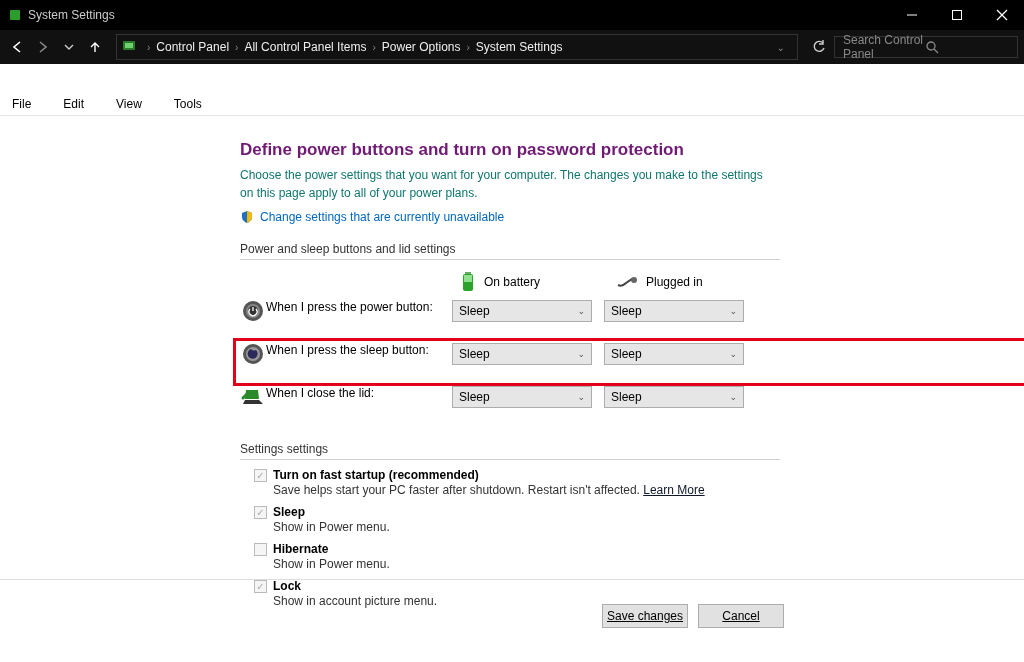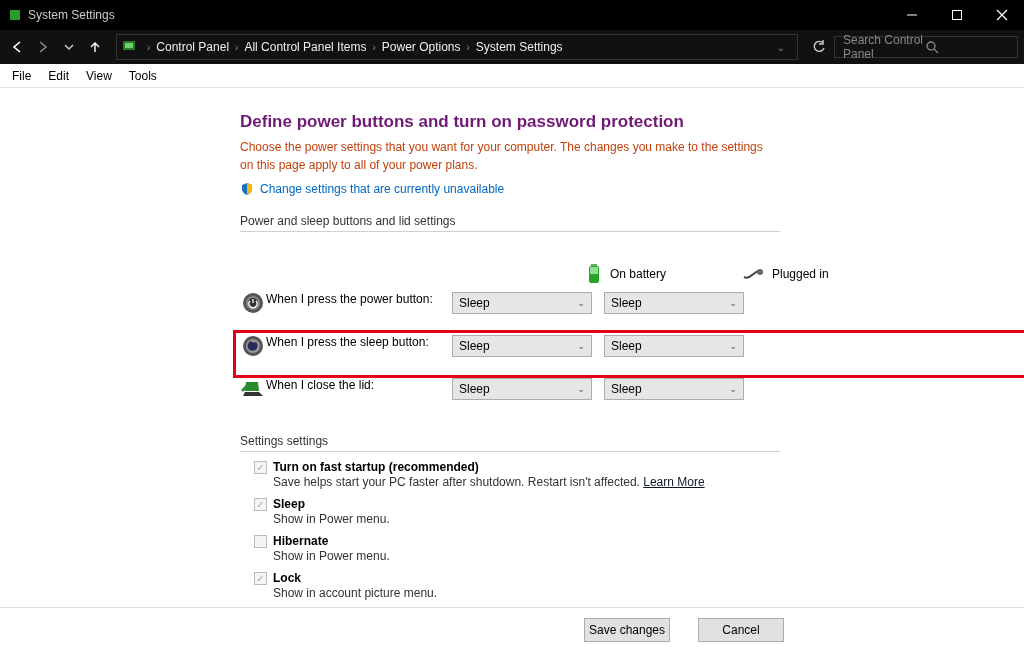--- a/index.html
+++ b/index.html
@@ -11,46 +11,46 @@
   .navbar { background: #111; height: 34px; display: flex; align-items: center; padding: 0 6px; gap: 4px; color: #ddd; }
   .nav-btn { width: 22px; height: 24px; display: flex; align-items: center; justify-content: center; color: #ddd; }
   .breadcrumb { display: flex; align-items: center; flex: 1; background: #111; border: 1px solid #333; height: 26px; padding: 0 4px; margin: 0 6px; }
   .bc-icon { width: 18px; height: 18px; margin-right: 2px; }
   .bc-sep { color: #888; padding: 0 6px; font-size: 10px; }
   .bc-item { color: #eee; font-size: 12px; }
   .bc-chev { color:#888; padding:0 8px; font-size:10px; }
   .searchbox { width: 184px; height: 22px; background: #111; border: 1px solid #333; display: flex; align-items: center; padding: 0 8px; color: #888; font-size: 12px; }
   .searchbox span { flex:1; }
   .search-icon { color:#888; font-size:13px; }
-  .menubar { height: 24px; display: flex; align-items: center; padding: 0 4px; gap: 1px; border-bottom: 1px solid #e5e5e5; background:#fff; }
+  .menubar { height: 24px; display: flex; align-items: center; padding: 0 4px; gap: 16px; border-bottom: 1px solid #e5e5e5; background:#fff;margin-top:28px; }
   .menu-item { padding: 3px 8px; font-size: 12px; }
   .content-wrap { padding: 24px 0 0 240px; height: 530px; }
   .heading { color: #701a75; font-size: 17px; font-weight: 700; margin-bottom: 6px; }
-  .subtext { font-size: 12px; color: #c2410c; max-width: 530px; line-height: 1.5; }
+  .subtext { font-size: 12px; color: #0f766e; max-width: 530px; line-height: 1.5; }
   .shield-row { display: flex; align-items: center; gap: 6px; margin-top: 8px; }
   .link { color: #0067c0; font-size: 12px; }
   .link2 { color: #0f172a; text-decoration: underline; }
   .section-title { font-size: 12px; color: #333; margin-top: 18px; border-bottom: 1px solid #d0d0d0; padding-bottom: 3px; width: 540px; }
-  .col-headers { display: flex; margin: 28px 0 4px 0; height: 28px; align-items: center; justify-content: center; }
+  .col-headers { display: flex; margin: 8px 0 4px 0; height: 28px; align-items: center; }
   .label-col { width: 220px; }
   .val-col { width: 156px; display: flex; align-items: center; gap: 8px; }
   .row { display: flex; height: 38px; width: 540px; }
   .row-icon { width: 26px; display:flex; justify-content:center; }
   .row-label { width: 186px; font-size: 12px; }
   .sel { width: 140px; height: 22px; background: #e6e6e6; border: 1px solid #adadad; padding: 0 6px; display: flex; align-items: center; justify-content: space-between; font-size: 12px; margin-right: 12px; }
   .sel .chev { font-size: 9px; color: #555; }
   .highlight-box { border: 3px solid #e3001b; padding: 2px 4px; margin: 0 -7px; }
   .shutdown-item { margin: 8px 0 0 14px; }
   .cb-row { display: flex; align-items: center; gap: 6px; }
   .cb { width: 13px; height: 13px; border: 1px solid #bbb; display:inline-flex; align-items:center; justify-content:center; font-size:10px; color:#aaa; background:#f5f5f5; }
   .cb.checked::after { content: "✓"; }
   .cb-label { font-size: 12px; }
   .cb-label.bold { font-weight: 600; }
   .cb-desc { font-size: 12px; color: #333; margin-left: 19px; margin-top: 1px; }
-  .footer { position: absolute; bottom: 10px; left:0; right:0; border-top: 1px solid #ddd; padding: 10px 0; display: flex; justify-content: flex-end; padding-right: 240px; gap: 28px; }
+  .footer { position: absolute; bottom: 10px; left:0; right:0; border-top: 1px solid #ddd; padding: 24px 0; display: flex; justify-content: flex-end; padding-right: 240px; gap: 10px; text-decoration: underline; }
   .btn { min-width: 86px; height: 24px; background: #e1e1e1; border: 1px solid #adadad; font-size: 12px; }
   svg { display:block; }
 </style>
 </head>
 <body>
 
 <div class="titlebar">
   <span class="app-icon">
     <svg width="14" height="14">
         <rect x="2" y="2" width="10" height="10" fill="#2a9d2a" rx="1"></rect>

